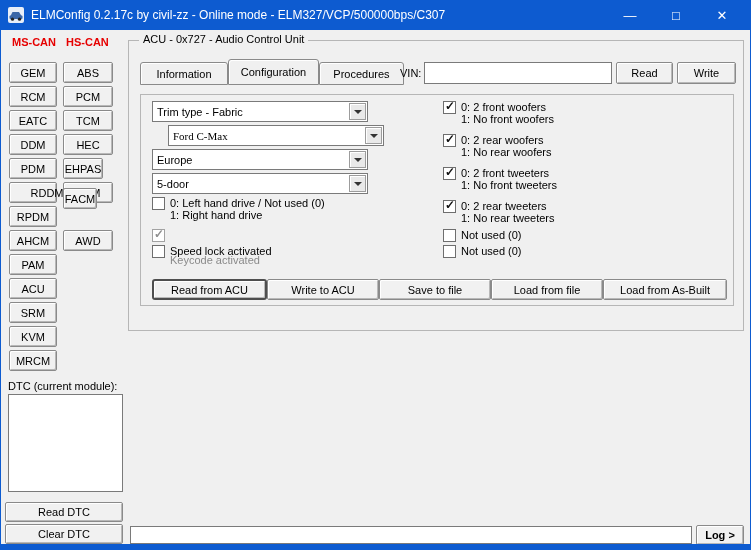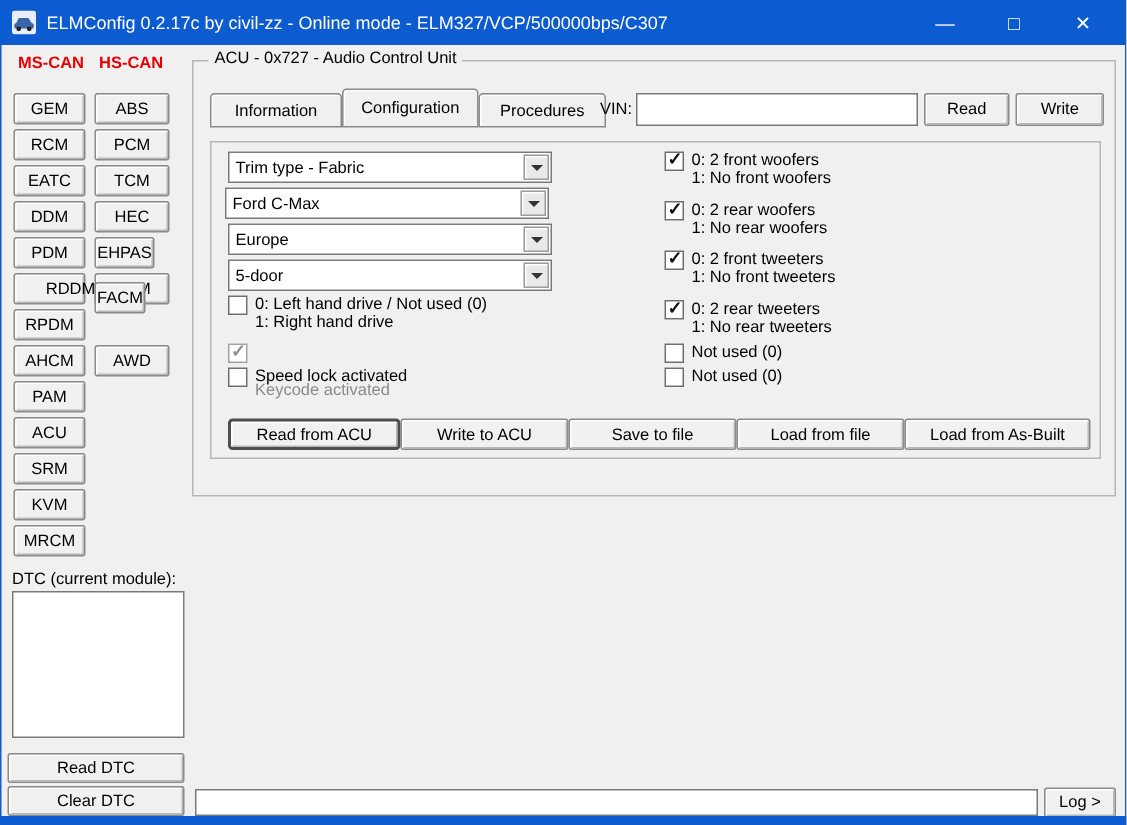--- a/index.html
+++ b/index.html
@@ -112,21 +112,21 @@
   <button class="btn" style="left:677px;top:62px;width:59px;height:22px;">Write</button>
 
   <div class="groupbox" style="left:140px;top:94px;width:594px;height:212px;"></div>
 
   <div class="combo" style="left:152px;top:101px;">
     <span class="combo-text">Trim type - Fabric</span>
     <span class="combo-arrow">
         <span class="arrow-down"></span>
       </span>
   </div>
-  <div class="combo" style="left:150px;top:125px;">
+  <div class="combo" style="left:168px;top:125px;font-family:Liberation Serif, serif;">
     <span class="combo-text">Ford C-Max</span>
     <span class="combo-arrow">
         <span class="arrow-down"></span>
       </span>
   </div>
   <div class="combo" style="left:152px;top:149px;">
     <span class="combo-text">Europe</span>
     <span class="combo-arrow">
         <span class="arrow-down"></span>
       </span>
@@ -204,15 +204,15 @@
   <button class="btn" style="left:379px;top:279px;width:112px;height:21px;">Save to file</button>
   <button class="btn" style="left:491px;top:279px;width:112px;height:21px;">Load from file</button>
   <button class="btn" style="left:603px;top:279px;width:124px;height:21px;">Load from As-Built</button>
 
   <span class="label" style="left:8px;top:380px;">DTC (current module):</span>
   <div class="listbox" style="left:8px;top:394px;width:115px;height:98px;"></div>
   <button class="btn" style="left:5px;top:502px;width:118px;height:20px;">Read DTC</button>
   <button class="btn" style="left:5px;top:524px;width:118px;height:20px;">Clear DTC</button>
 
   <input class="textbox" style="left: 130px; top: 526px; width: 562px; height: 18px;" value="">
-  <button class="btn" style="left:696px;top:525px;width:48px;height:20px;">Log &gt;</button>
+  <button class="btn" style="left:696px;top:525px;width:48px;height:20px;font-weight:bold;">Log &gt;</button>
 
 </div>
 
 </body></html>

